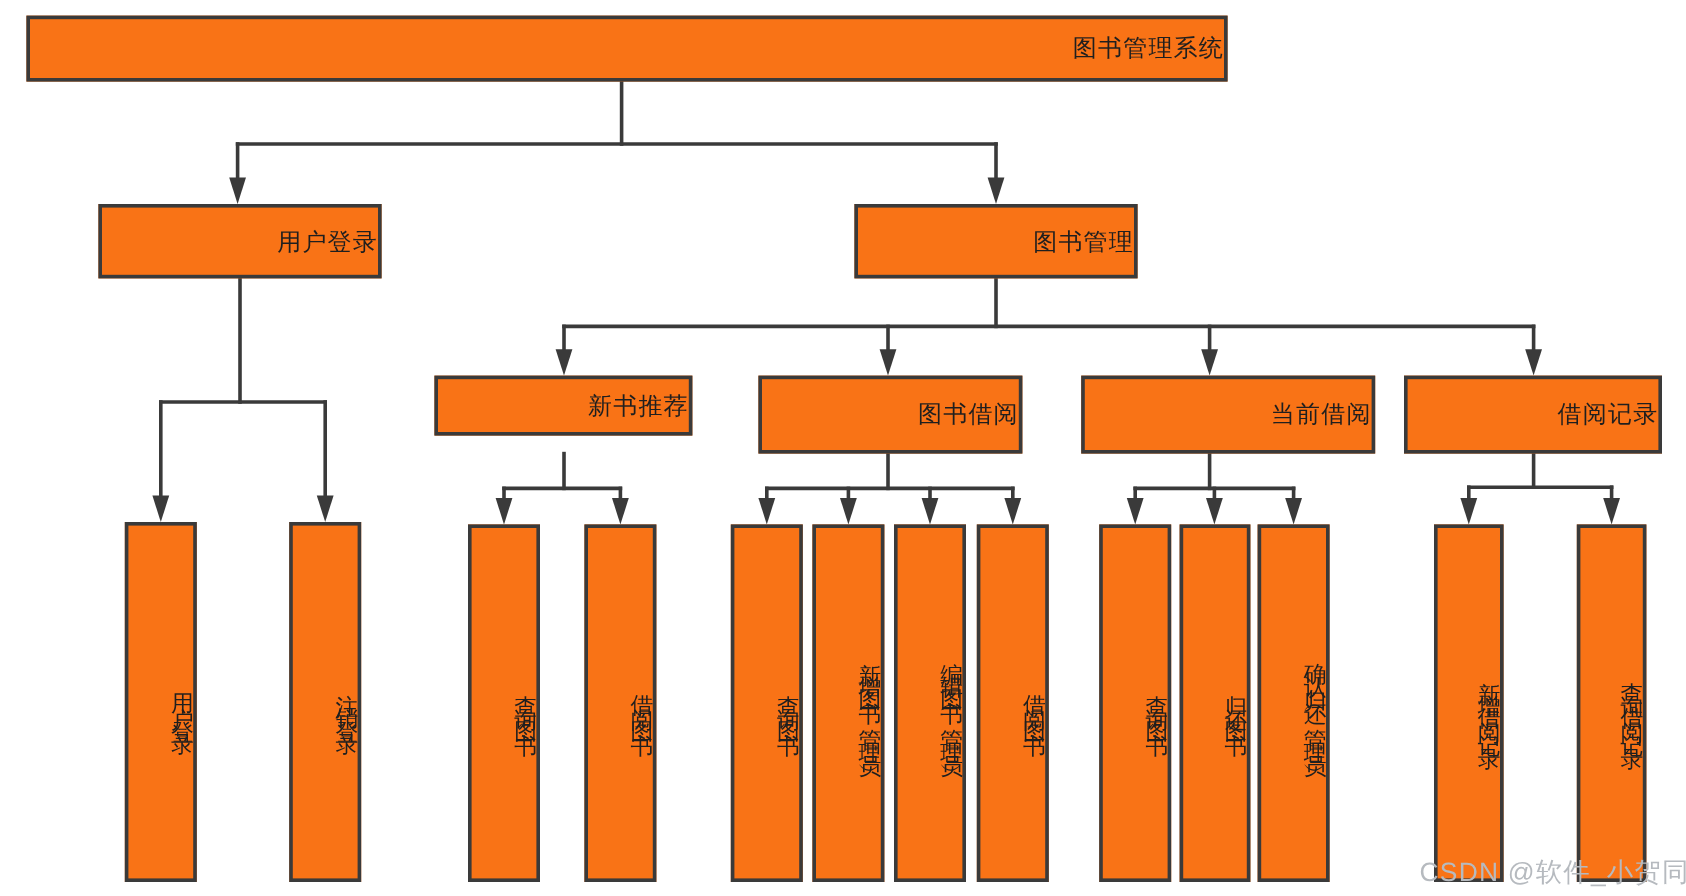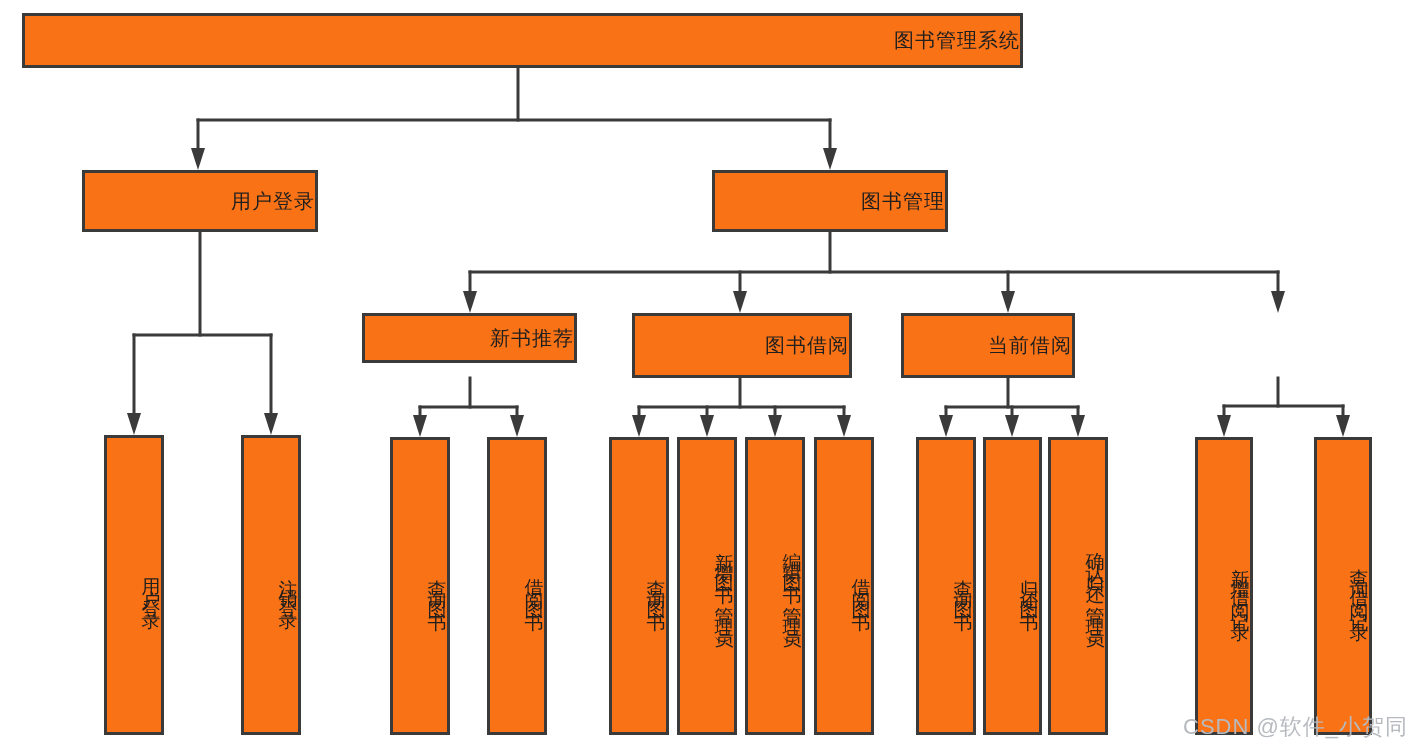--- a/index.html
+++ b/index.html
@@ -145,22 +145,25 @@
   <div class="box h" style="left:712px;top:170px;width:236px;height:62px">
     <span>图书管理</span>
   </div>
 
   <div class="box h" style="left:362px;top:313px;width:215px;height:50px">
     <span>新书推荐</span>
   </div>
   <div class="box h" style="left:632px;top:313px;width:220px;height:65px">
     <span>图书借阅</span>
   </div>
-  <div class="box h" style="left:901px;top:313px;width:174px;height:65px">
+  <div class="box h" style="left:901px;top:313px;width:245px;height:65px">
     <span>当前借阅</span>
+  </div>
+  <div class="box h" style="left:1170px;top:313px;width:215px;height:65px">
+    <span>借阅记录</span>
   </div>
 
   <div class="box v" style="left:104px;top:435px;width:60px;height:300px">
     <span>用户登录</span>
   </div>
   <div class="box v" style="left:241px;top:435px;width:60px;height:300px">
     <span>注销登录</span>
   </div>
 
   <div class="box v" style="left:390px;top:437px;width:60px;height:298px">

